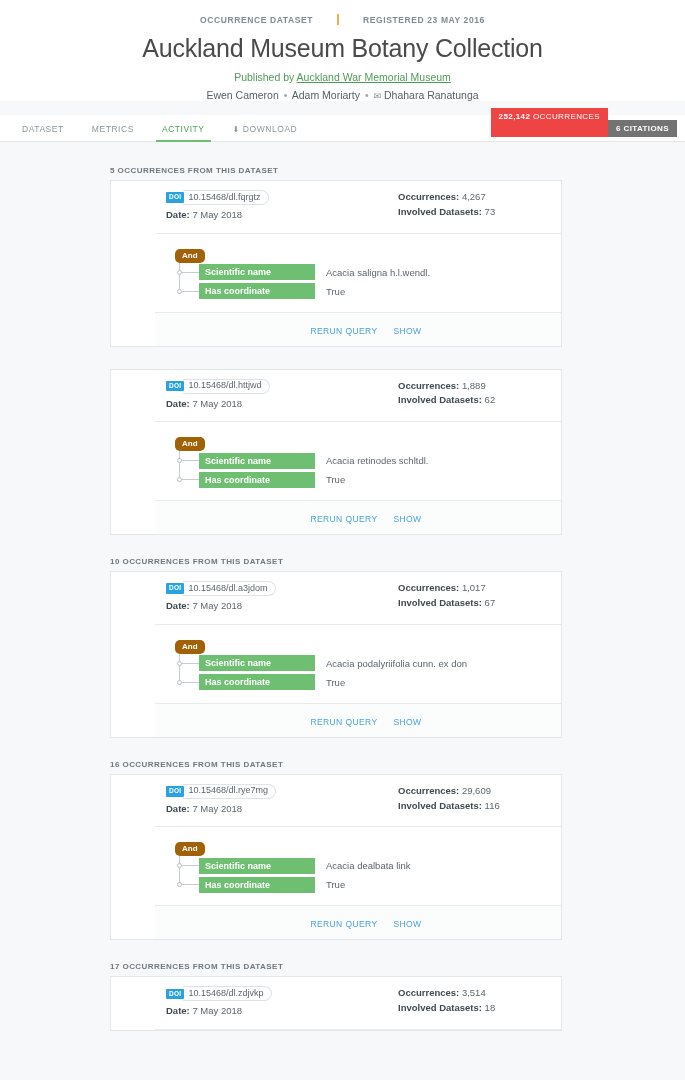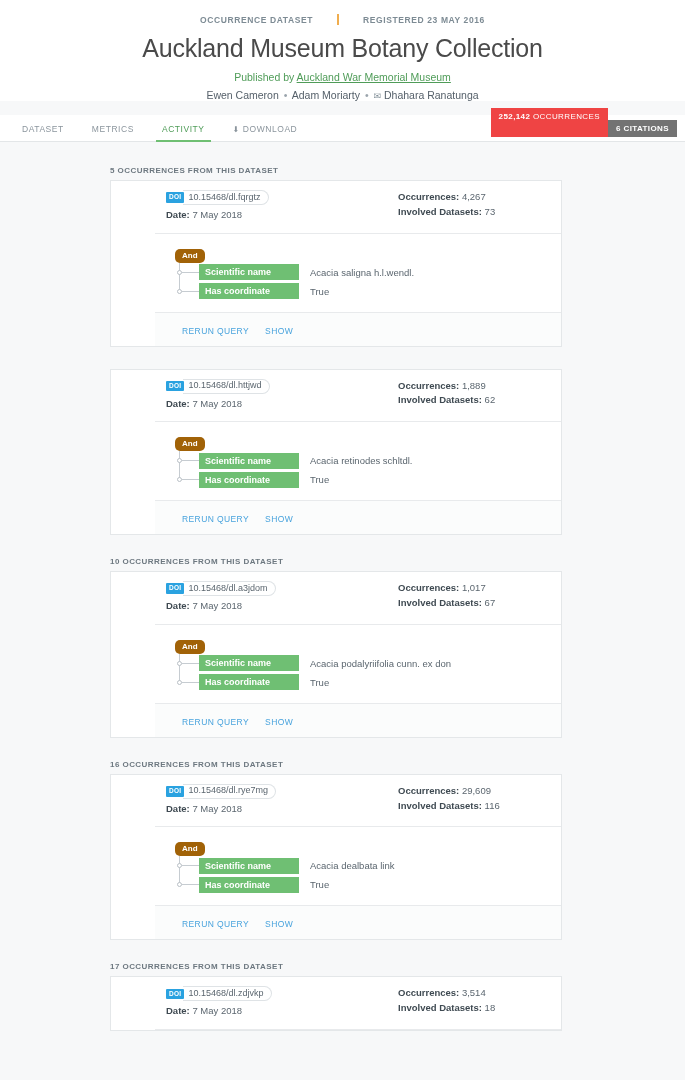--- a/index.html
+++ b/index.html
@@ -202,37 +202,37 @@
     width:17px; height:1px;
     background:#c6ccd1;
     flex:0 0 auto;
   }
   .pill {
     background:#6fbf73;
     color:#ffffff;
     font-size:9px;
     font-weight:bold;
     padding:2px 6px;
-    width:100px;
+    width:116px;
     line-height:1.35;
     flex:0 0 auto;
     white-space:nowrap;
     overflow:hidden;
   }
   .pill-value {
     font-size:9.5px;
     color:#5b666f;
     margin-left:11px;
     white-space:nowrap;
   }
 
   .card-footer {
     border-top:1px solid #e8eaec;
     padding:7px 11px 8px 11px;
-    text-align:left;
+    text-align:center;
     background:#fbfcfc;
   }
   .footer-link {
     display:inline-block;
     font-size:8.5px;
     letter-spacing:.4px;
     color:#49a3dd;
     margin-left:16px;
     cursor:pointer;
   }

